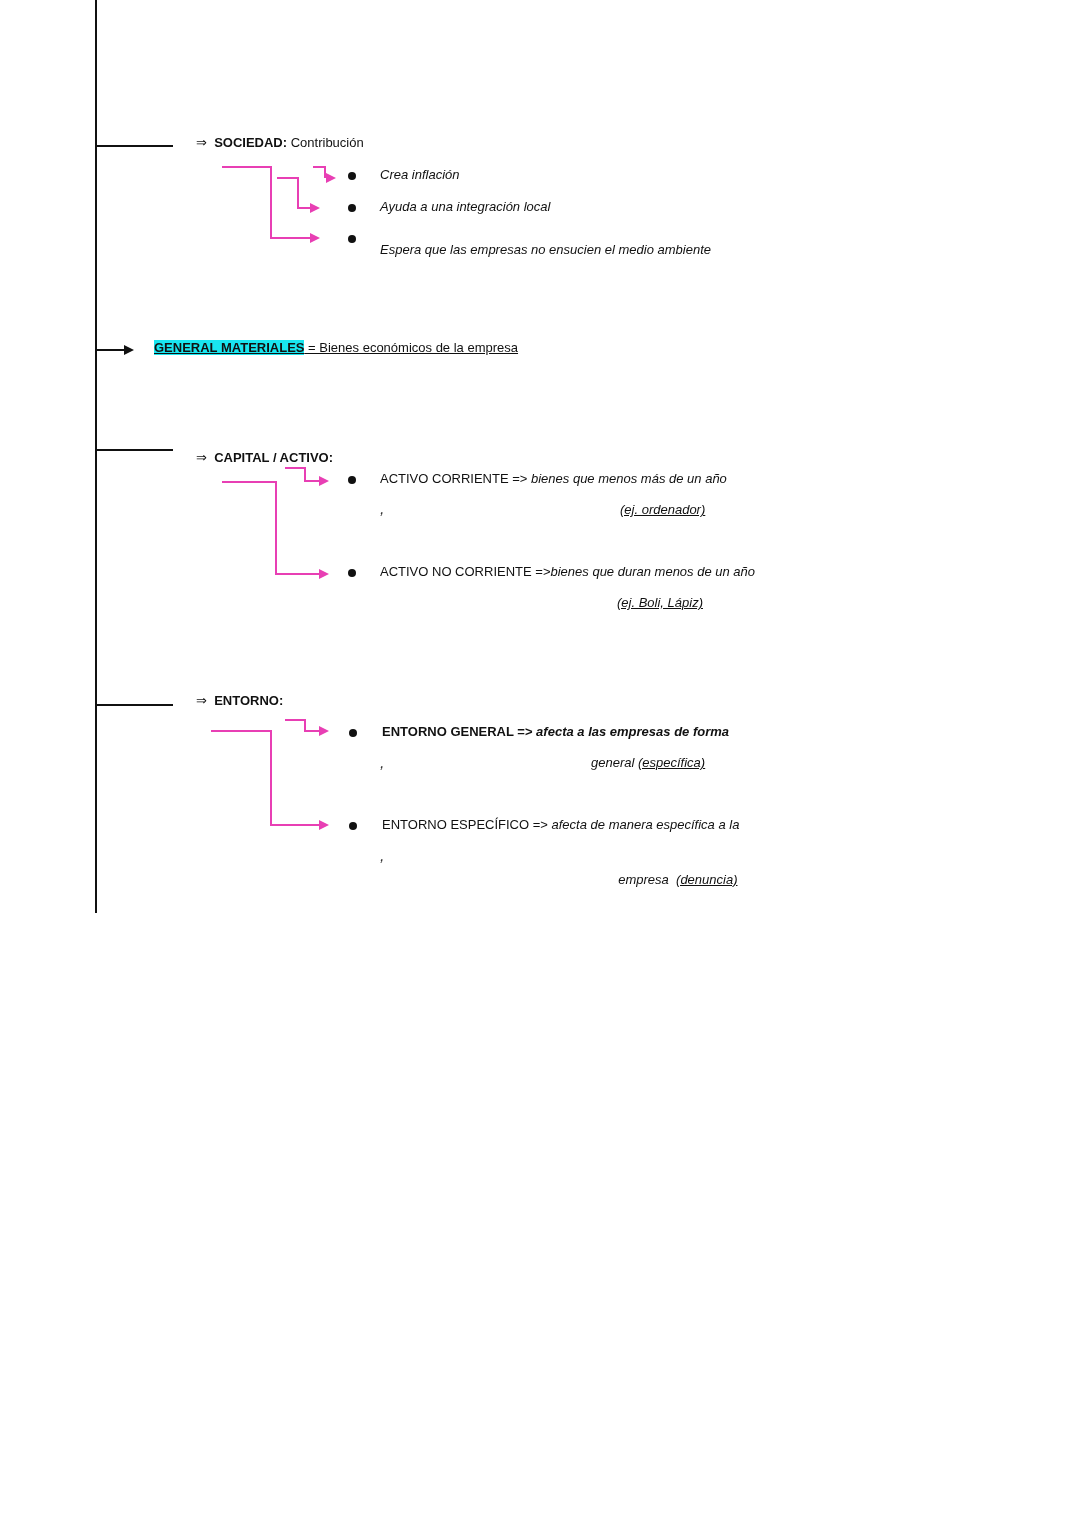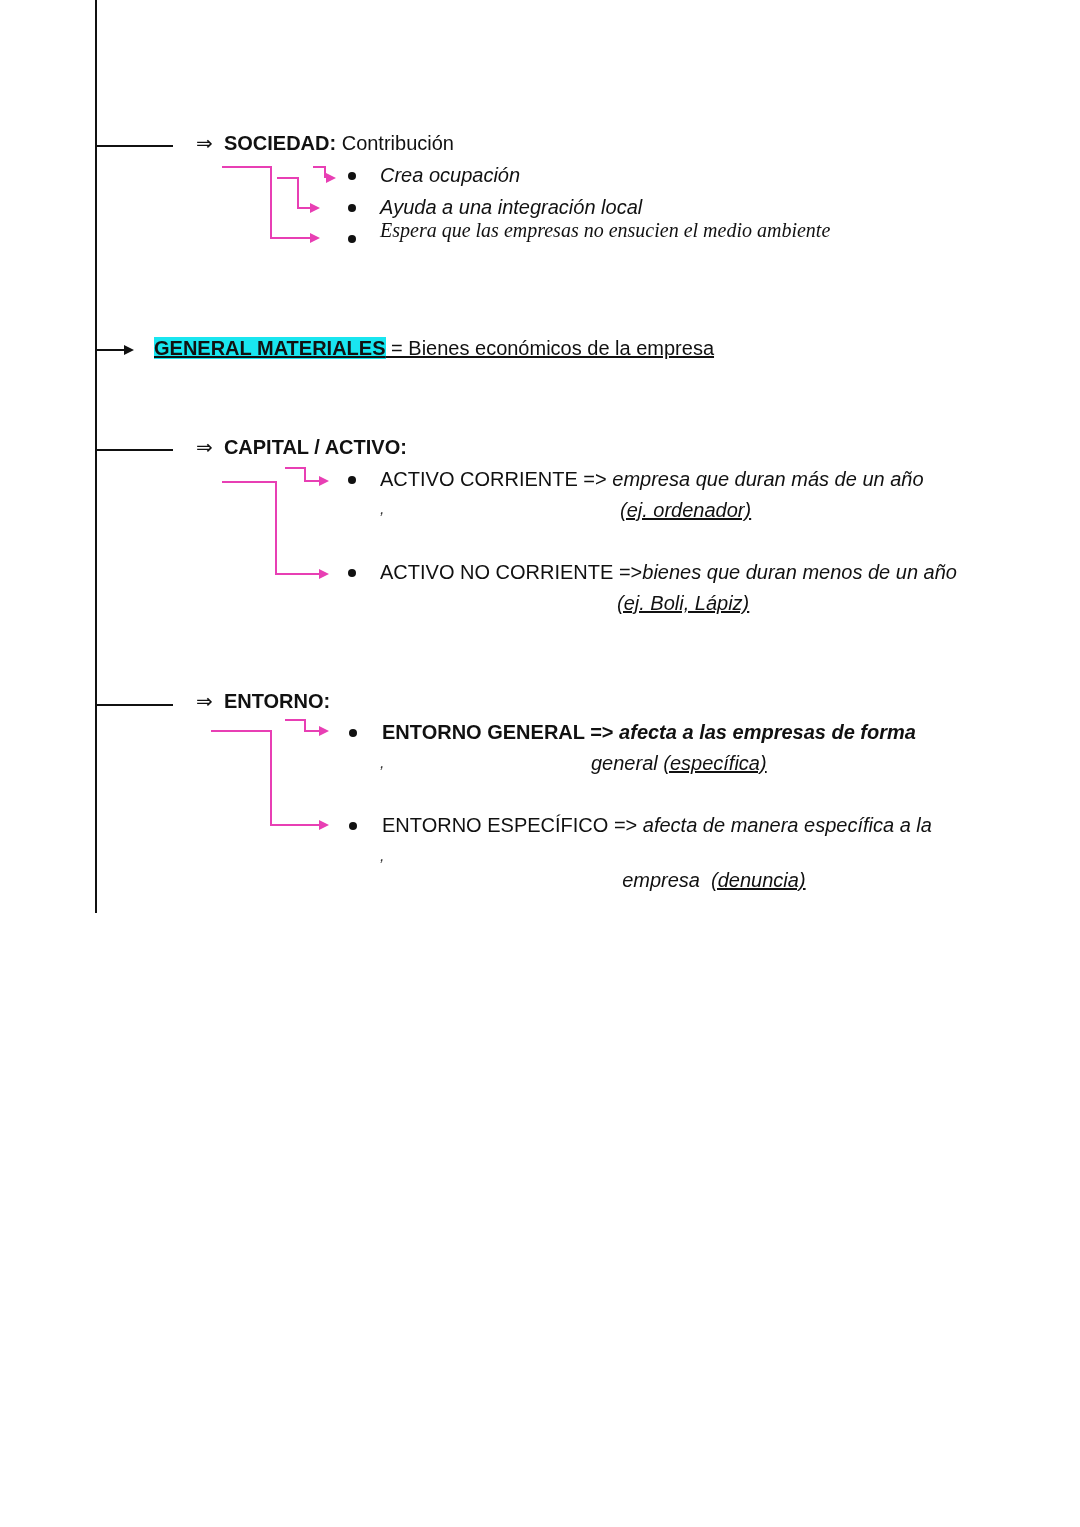--- a/index.html
+++ b/index.html
@@ -2,21 +2,21 @@
 <html><head>
   <meta charset="utf-8">
   <style>
     html, body { margin: 0; padding: 0; background: #ffffff; }
     body {
       width: 1080px; height: 1527px; position: relative; overflow: hidden;
       font-family: "Liberation Sans", "DejaVu Sans", sans-serif;
       color: #111111;
     }
     .abs { position: absolute; }
-    .txt { font-size: 20px; line-height: 24px; white-space: nowrap; text-align: right; }
+    .txt { font-size: 13px; line-height: 24px; white-space: nowrap; text-align: right; }
     .bold { font-weight: bold; }
     .it { font-style: italic; }
     .ul { text-decoration: underline; }
     .vline { position: absolute; background: #111; width: 2px; }
     .hline { position: absolute; background: #111; height: 1.5px; }
     .pk-h { position: absolute; background: #e83fb4; height: 2px; }
     .pk-v { position: absolute; background: #e83fb4; width: 2px; }
     .pk-arrow {
       position: absolute; width: 0; height: 0;
       border-top: 5px solid transparent; border-bottom: 5px solid transparent;
@@ -55,52 +55,52 @@
   <div class="pk-h" style="left:297px; top:207px; width:14px;"></div>
   <div class="pk-arrow" style="left:310px; top:203px;"></div>
 
   <div class="pk-h" style="left:222px; top:166px; width:50px;"></div>
   <div class="pk-v" style="left:270px; top:166px; height:72px;"></div>
   <div class="pk-h" style="left:270px; top:237px; width:41px;"></div>
   <div class="pk-arrow" style="left:310px; top:233px;"></div>
 </div>
 
 <div class="bullet" style="left:348px; top:172px;"></div>
-<div class="abs txt it" style="left:380px; top:163px;">Crea ocupación</div>
+<div class="abs txt it" style="left:380px; top:163px;">Crea inflación</div>
 <div class="bullet" style="left:348px; top:204px;"></div>
 <div class="abs txt it" style="left:380px; top:195px;font-style:italic;">Ayuda a una integración local</div>
 <div class="bullet" style="left:348px; top:235px;"></div>
-<div class="abs txt it" style="left:380px; top:218px;font-family:Liberation Serif, serif;">Espera que las empresas no ensucien el medio ambiente</div>
+<div class="abs txt it" style="left:380px; top:238px;">Espera que las empresas no ensucien el medio ambiente</div>
 
 <div class="hline" style="left:96px; top:349px; width:28px;"></div>
 <div class="bk-arrow" style="left:124px; top:345px;"></div>
 <div class="abs txt ul" style="left:154px; top:336px;">
   <span class="bold hl">GENERAL MATERIALES</span><span> = Bienes económicos de la empresa</span>
 </div>
 
 <div class="hline" style="left:96px; top:449px; width:77px;"></div>
-<div class="abs txt" style="left:196px; top:435px;">
+<div class="abs txt" style="left:196px; top:446px;">
   <span>⇒</span>&nbsp;
   <span class="bold">CAPITAL / ACTIVO:</span>
 </div>
 
 <div>
   <div class="pk-h" style="left:285px; top:467px; width:20px;"></div>
   <div class="pk-v" style="left:304px; top:467px; height:14px;"></div>
   <div class="pk-h" style="left:304px; top:480px; width:16px;"></div>
   <div class="pk-arrow" style="left:319px; top:476px;"></div>
   <div class="pk-h" style="left:222px; top:481px; width:55px;"></div>
   <div class="pk-v" style="left:275px; top:481px; height:93px;"></div>
   <div class="pk-h" style="left:275px; top:573px; width:45px;"></div>
   <div class="pk-arrow" style="left:319px; top:569px;"></div>
 </div>
 
 <div class="bullet" style="left:348px; top:476px;"></div>
 <div class="abs txt" style="left:380px; top:467px;">
-  <span>ACTIVO CORRIENTE =&gt; </span><span class="it">empresa que duran más de un año</span>
+  <span>ACTIVO CORRIENTE =&gt; </span><span class="it">bienes que menos más de un año</span>
 </div>
 <div class="abs comma" style="left:380px; top:500px;">,</div>
 <div class="abs txt it ul" style="left:620px; top:498px;">(ej. ordenador)</div>
 
 <div class="bullet" style="left:348px; top:569px;"></div>
 <div class="abs txt" style="left:380px; top:560px;">
   <span>ACTIVO NO CORRIENTE =&gt;</span><span class="it">bienes que duran menos de un año</span>
 </div>
 <div class="abs txt it ul" style="left:617px; top:591px;">(ej. Boli, Lápiz)</div>
 

